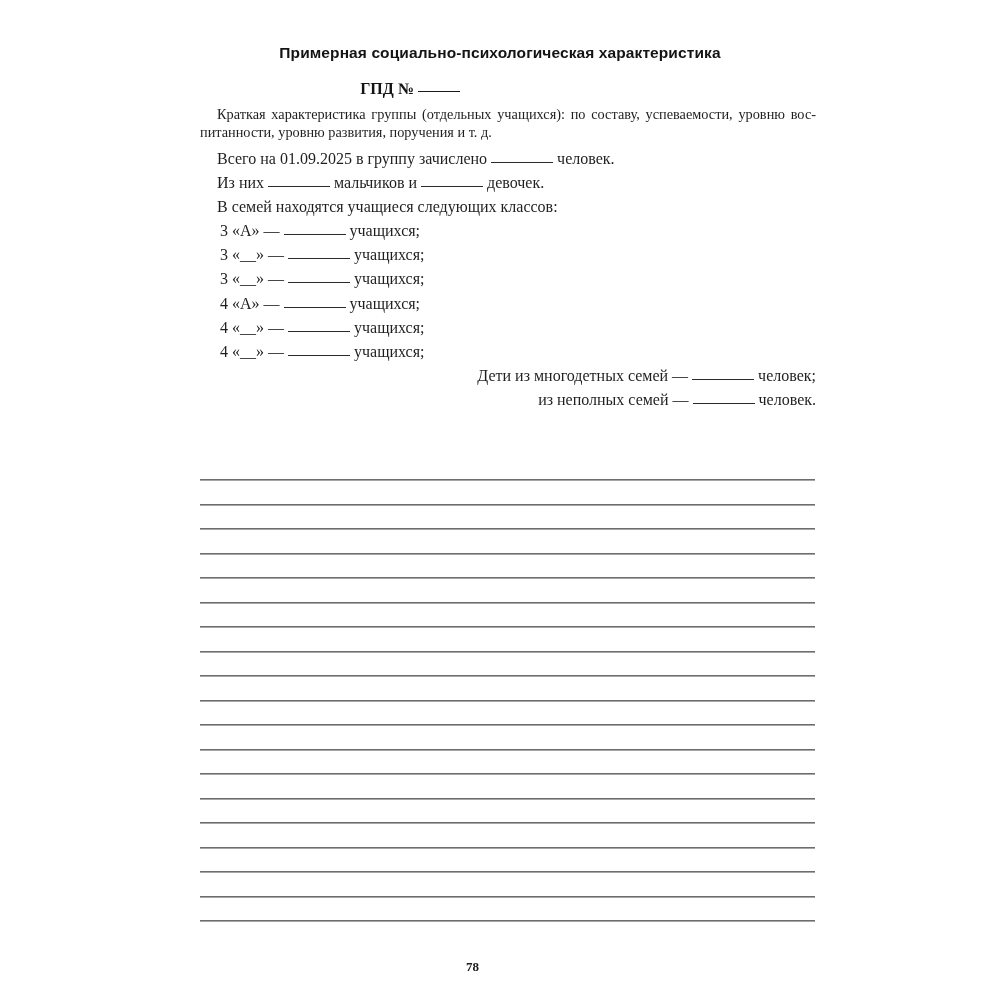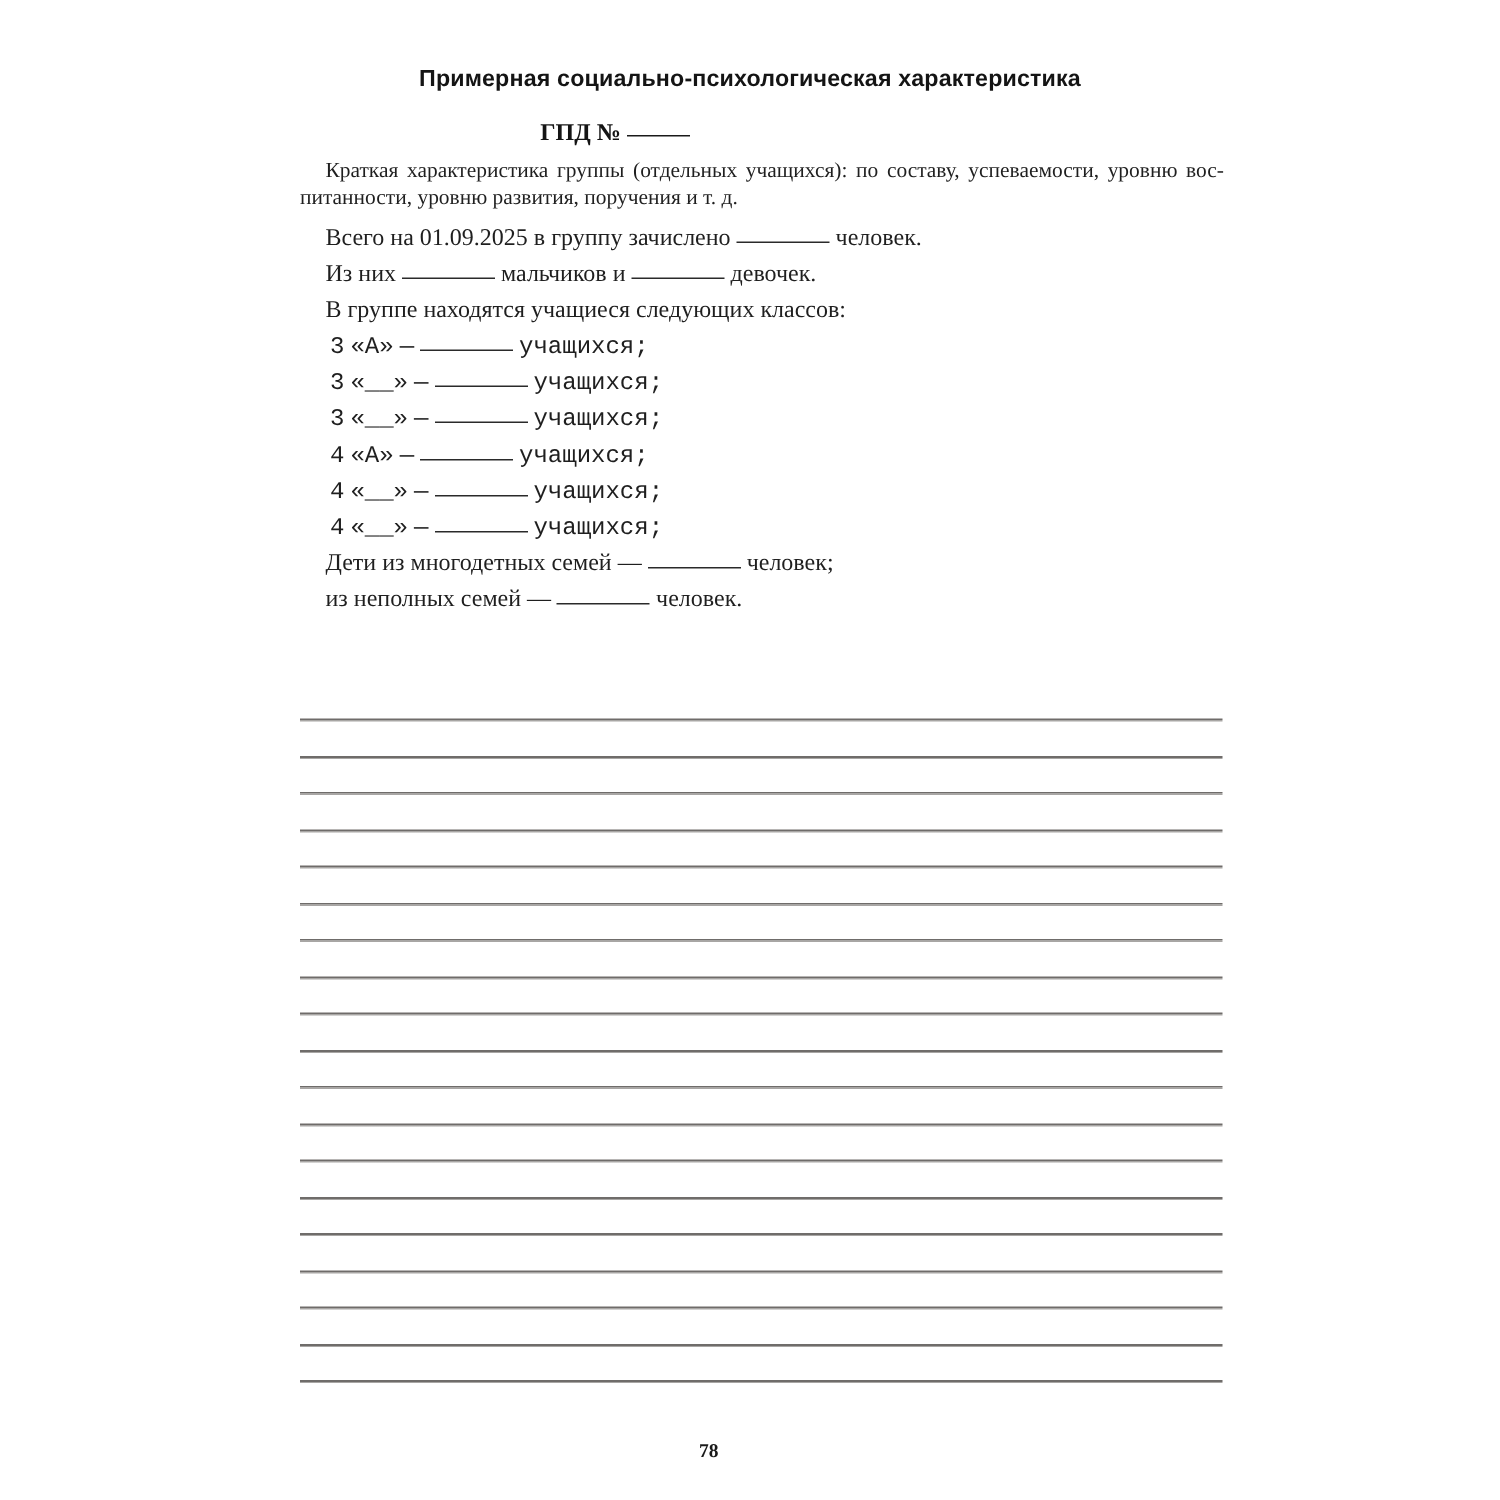--- a/index.html
+++ b/index.html
@@ -78,22 +78,22 @@
   }
 
   .stmt {
     font-size: 16px;
     line-height: 24.1px;
     text-indent: 17px;
     margin: 0;
     white-space: nowrap;
     color: #1f1f1f;
   }
-  .stmt.cls { text-indent: 20px; font-family: Liberation Mono, monospace; }
-  .stmt.fam { text-indent: 17px; }
+  .stmt.cls { text-indent: 20px; }
+  .stmt.fam { text-indent: 17px; text-align: right; }
 
   
   .blank {
     display: inline-block;
     border-bottom: 1.15px solid #2a2a2a;
     vertical-align: 1px;
     height: 0;
   }
   .blank.w-long  { width: 62px; }
 
@@ -144,21 +144,21 @@
     <p class="para">Краткая характеристика группы (отдельных учащихся): по составу, успеваемости, уровню вос­питанности, уровню развития, поручения и т. д.</p>
 
     <p class="stmt">
       <span>Всего на 01.09.2025  в группу зачислено</span><span class="sp"></span><span class="blank w-long"></span><span class="sp"></span><span>человек.</span>
     </p>
 
     <p class="stmt">
       <span>Из них</span><span class="sp"></span><span class="blank w-long"></span><span class="sp"></span><span>мальчиков и</span><span class="sp"></span><span class="blank w-long"></span><span class="sp"></span><span>девочек.</span>
     </p>
 
-    <p class="stmt">В группе находятся учащиеся следующих классов:</p>
+    <p class="stmt">В семей находятся учащиеся следующих классов:</p>
 
     <p class="stmt cls">
       <span>3</span><span class="sp"></span><span>«А»</span><span class="sp"></span><span>—</span><span class="sp"></span><span class="blank w-long"></span><span class="sp"></span><span>учащихся;</span>
     </p>
 
     <p class="stmt cls">
       <span>3</span><span class="sp"></span><span>«__»</span><span class="sp"></span><span>—</span><span class="sp"></span><span class="blank w-long"></span><span class="sp"></span><span>учащихся;</span>
     </p>
 
     <p class="stmt cls">

